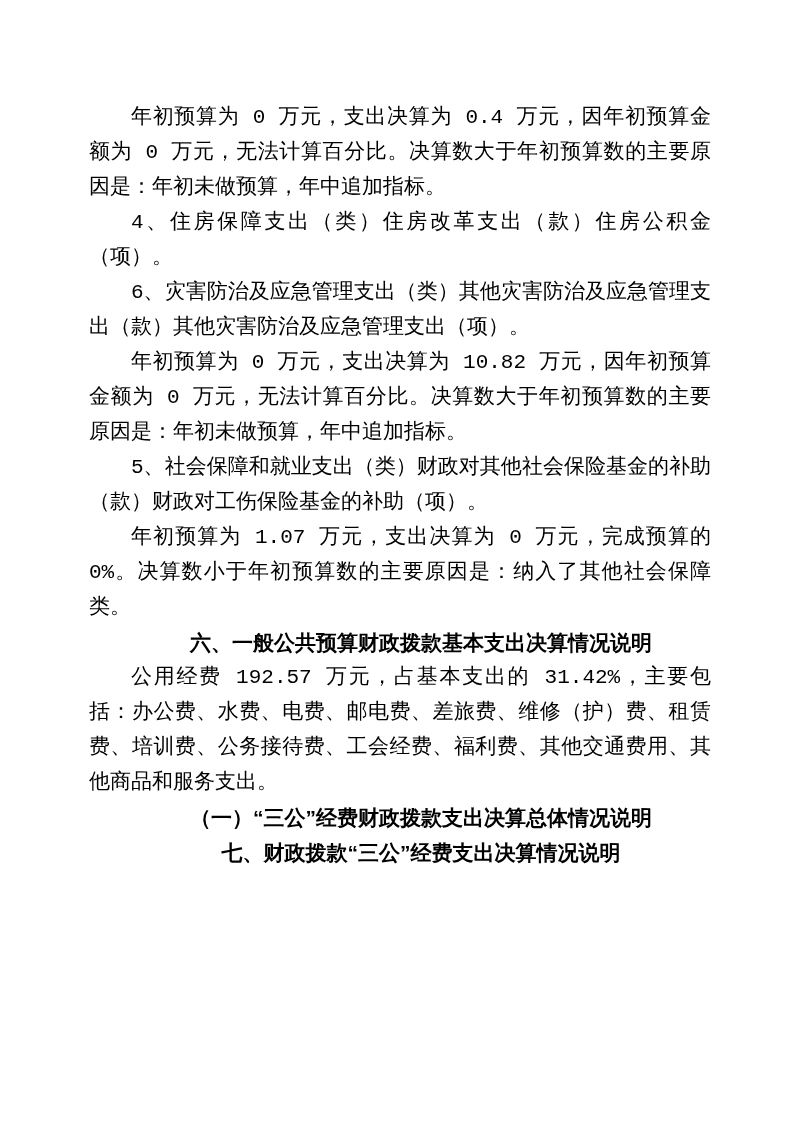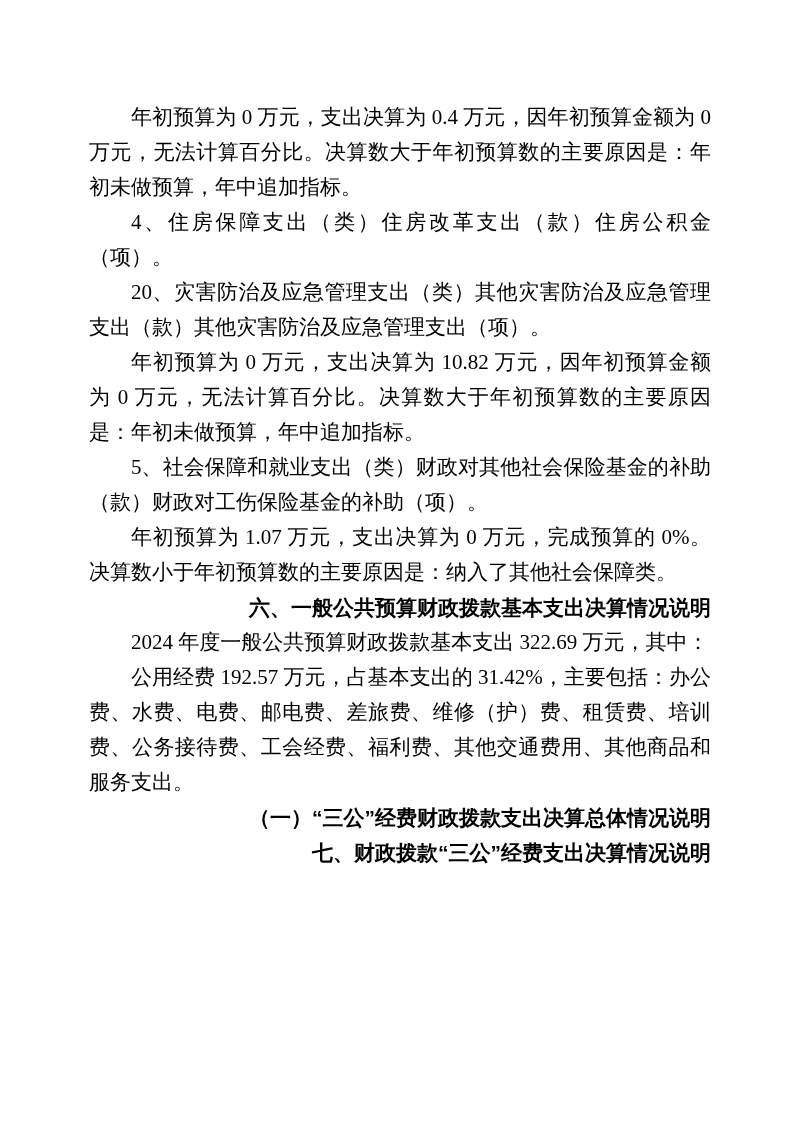--- a/index.html
+++ b/index.html
@@ -17,44 +17,43 @@
   .content {
     position: absolute;
     left: 89px;
     top: 100px;
     width: 622px;
   }
   .para {
     margin: 0;
     padding: 0;
     color: #000000;
-    font-family: Liberation Serif, serif;
+    font-family: Liberation Mono, monospace;
     font-size: 21px;
     line-height: 35px;
     text-align: justify;
     text-indent: 2em;
     word-break: break-all;
   }
   .para.heading {
     font-family: "Liberation Sans", "DejaVu Sans", sans-serif;
     font-weight: bold;
-    text-align: right;
+    text-align: center;
   }
 </style>
 </head>
 <body style="background: rgb(255, 255, 255);">
 
 <div class="page">
   <div class="content" style="color: rgb(0, 0, 0);">
 
   <p class="para">年初预算为 0 万元，支出决算为 0.4 万元，因年初预算金额为 0 万元，无法计算百分比。决算数大于年初预算数的主要原因是：年初未做预算，年中追加指标。</p>
       <p class="para">4、住房保障支出（类）住房改革支出（款）住房公积金（项）。</p>
-      <p class="para">20、灾害防治及应急管理支出（类）其他灾害防治及应急管理支出（款）其他灾害防治及应急管理支出（项）。</p>
+      <p class="para">6、灾害防治及应急管理支出（类）其他灾害防治及应急管理支出（款）其他灾害防治及应急管理支出（项）。</p>
       <p class="para">年初预算为 0 万元，支出决算为 10.82 万元，因年初预算金额为 0 万元，无法计算百分比。决算数大于年初预算数的主要原因是：年初未做预算，年中追加指标。</p>
       <p class="para">5、社会保障和就业支出（类）财政对其他社会保险基金的补助（款）财政对工伤保险基金的补助（项）。</p>
       <p class="para">年初预算为 1.07 万元，支出决算为 0 万元，完成预算的 0%。决算数小于年初预算数的主要原因是：纳入了其他社会保障类。</p>
       <p class="para heading">六、一般公共预算财政拨款基本支出决算情况说明</p>
-      <p class="para">2024 年度一般公共预算财政拨款基本支出 322.69 万元，其中：</p>
       <p class="para">公用经费 192.57 万元，占基本支出的 31.42%，主要包括：办公费、水费、电费、邮电费、差旅费、维修（护）费、租赁费、培训费、公务接待费、工会经费、福利费、其他交通费用、其他商品和服务支出。</p>
       <p class="para heading">（一）“三公”经费财政拨款支出决算总体情况说明</p>
       <p class="para heading">七、财政拨款“三公”经费支出决算情况说明</p>
     </div>
 </div>
 
 </body></html>

